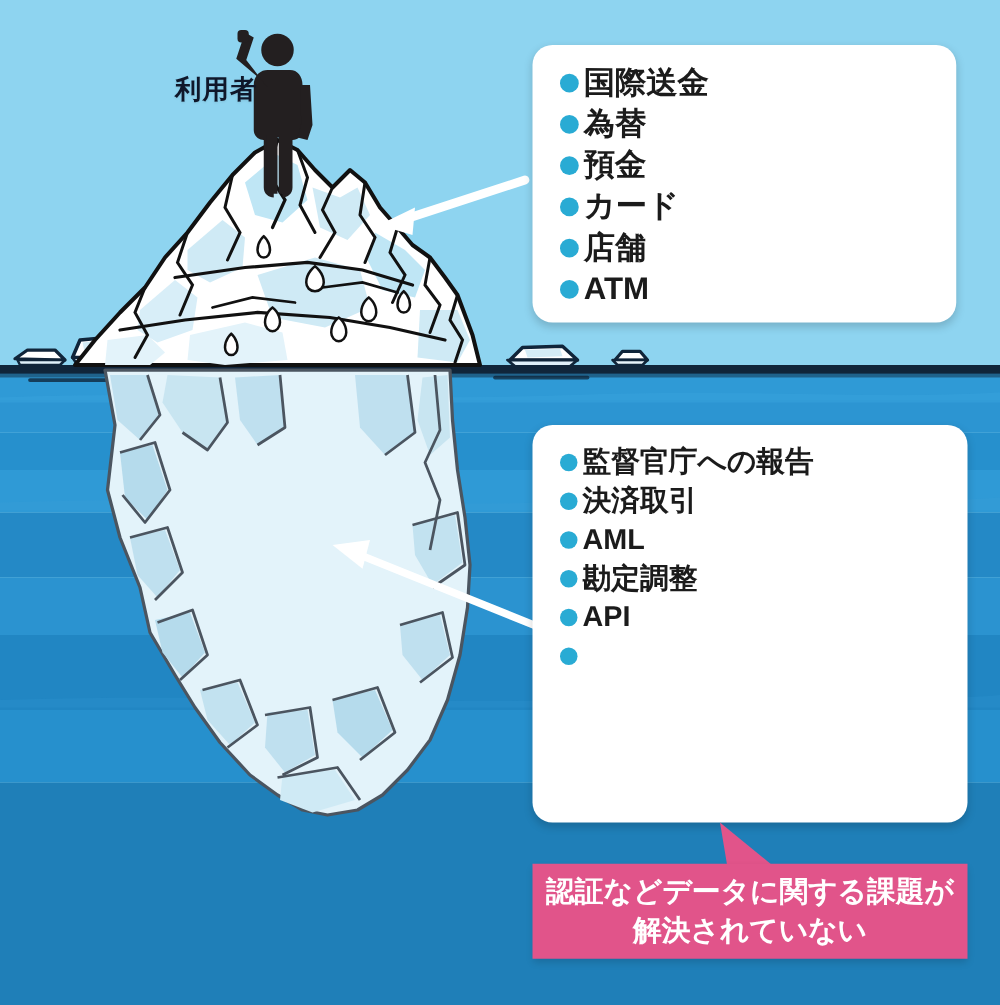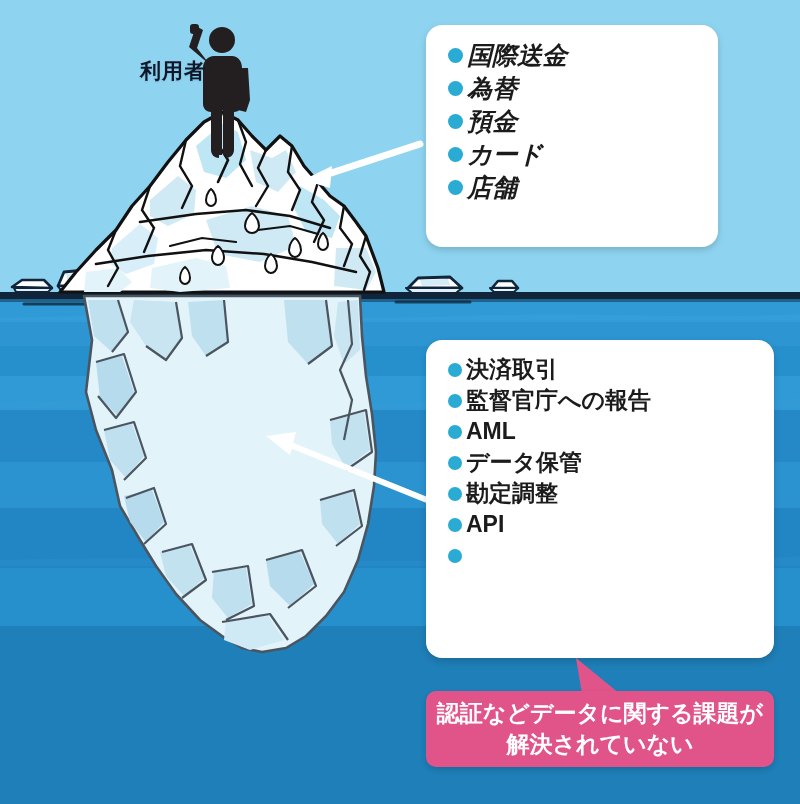--- a/index.html
+++ b/index.html
@@ -15,21 +15,21 @@
   
   #scene{position:absolute;left:0;top:0;width:800px;height:804px;}
 
   
   .card{
     position:absolute;
     background:#ffffff;
     border-radius:16px;
     box-shadow:0 3px 7px rgba(0,0,0,0.17);
   }
-  #card-front{left:426px;top:25px;width:292px;height:222px;font-style:italic;}
+  #card-front{left:426px;top:36px;width:339px;height:222px;}
   #card-mid{left:426px;top:340px;width:348px;height:318px;}
 
   .bullet-list{
     position:absolute;
     left:22px;
     top:14px;
     list-style:none;
     margin:0;padding:0;
   }
   .bullet-list li{
@@ -49,21 +49,21 @@
     margin-right:4px;
   }
   #card-front .dot{width:15px;height:15px;}
   #card-mid .dot{width:14px;height:14px;}
 
   
   #callout{
     position:absolute;
     left:426px;top:691px;width:348px;height:76px;
     background:#e1548a;
-    border-radius:10px;
+    border-radius:0;
     color:#ffffff;
     font-weight:700;
     font-size:23px;
     line-height:31px;
     display:flex;
     flex-direction:column;
     align-items:center;
     justify-content:center;
     text-align:center;
     box-shadow:0 3px 6px rgba(0,0,0,0.15);
@@ -268,41 +268,41 @@
         <span>預金</span>
       </li>
       <li>
         <span class="dot"></span>
         <span>カード</span>
       </li>
       <li>
         <span class="dot"></span>
         <span>店舗</span>
       </li>
+      <li>
+        <span class="dot"></span>
+        <span>ATM</span>
+      </li>
     </ul>
 
   </div>
 
   <div class="card" id="card-mid">
     <ul class="bullet-list">
       <li>
         <span class="dot"></span>
+        <span>監督官庁への報告</span>
+      </li>
+      <li>
+        <span class="dot"></span>
         <span>決済取引</span>
       </li>
       <li>
         <span class="dot"></span>
-        <span>監督官庁への報告</span>
-      </li>
-      <li>
-        <span class="dot"></span>
         <span>AML</span>
-      </li>
-      <li>
-        <span class="dot"></span>
-        <span>データ保管</span>
       </li>
       <li>
         <span class="dot"></span>
         <span>勘定調整</span>
       </li>
       <li>
         <span class="dot"></span>
         <span>API</span>
       </li>
       <li>

